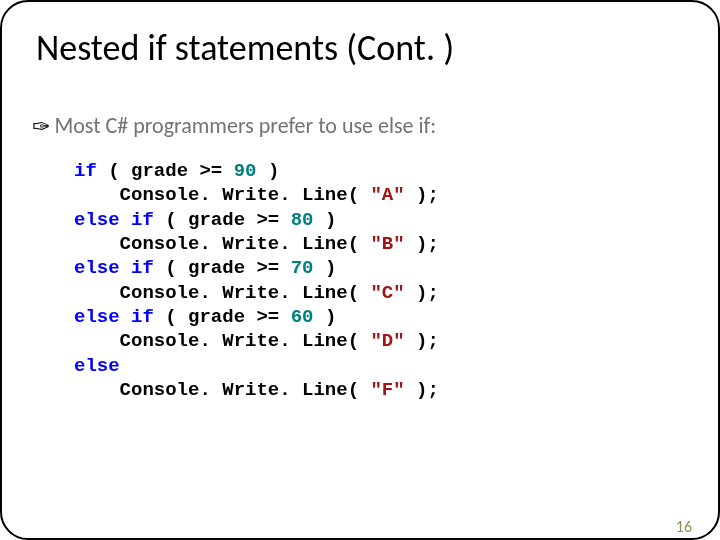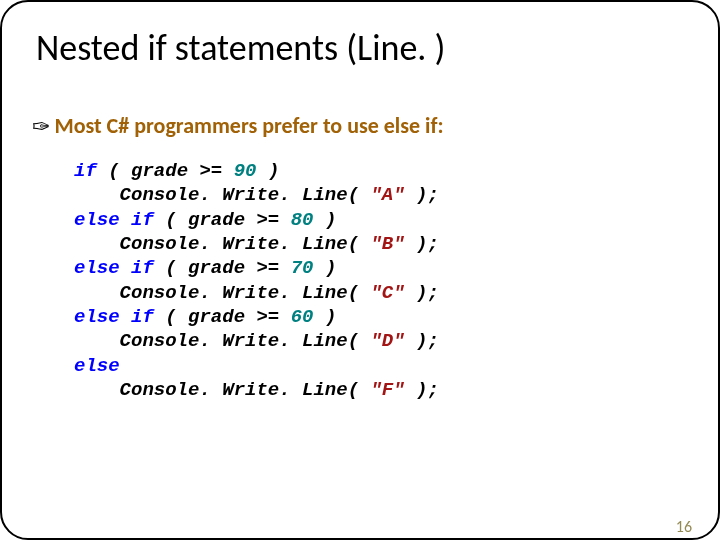--- a/index.html
+++ b/index.html
@@ -34,50 +34,48 @@
       margin-bottom: 20px;
     }
     .bullet-icon {
       font-size: 22px;
       line-height: 1;
       position: relative;
       top: 1px;
     }
     .bullet-text {
       font-size: 22px;
-      color: #a16207;
-      font-weight: bold;
+      color: #737373;
     }
     .code {
       font-family: "Courier New", Courier, monospace;
       font-size: 19px;
       font-weight: bold;
       white-space: pre;
       line-height: 1.28;
       padding-left: 44px;
       color: #000;
-      font-style: italic;
     }
     .kw   { color: #0000ff; }
     .num  { color: #008080; }
     .str  { color: #a31515; }
     .page-num {
       position: absolute;
       bottom: 2px;
       right: 26px;
       font-size: 16px;
       color: #948A54;
     }
   </style>
 </head>
 <body>
 
 <div class="slide">
 
-  <h1 class="title">Nested if statements (Line. )</h1>
+  <h1 class="title">Nested if statements (Cont. )</h1>
 
   <div class="bullet-row">
     <span class="bullet-icon">✑</span>
     <span class="bullet-text">Most C# programmers prefer to use else if:</span>
   </div>
 
   <div class="code"><span class="kw">if</span> <span>(</span> <span>grade</span> <span>&gt;=</span> <span class="num">90</span> <span>)</span>
     <span>Console. Write. Line(</span> <span class="str">"A"</span> <span>)</span><span>;</span>
 <span class="kw">else</span> <span class="kw">if</span> <span>(</span> <span>grade</span> <span>&gt;=</span> <span class="num">80</span> <span>)</span>
     <span>Console. Write. Line(</span> <span class="str">"B"</span> <span>)</span><span>;</span>

